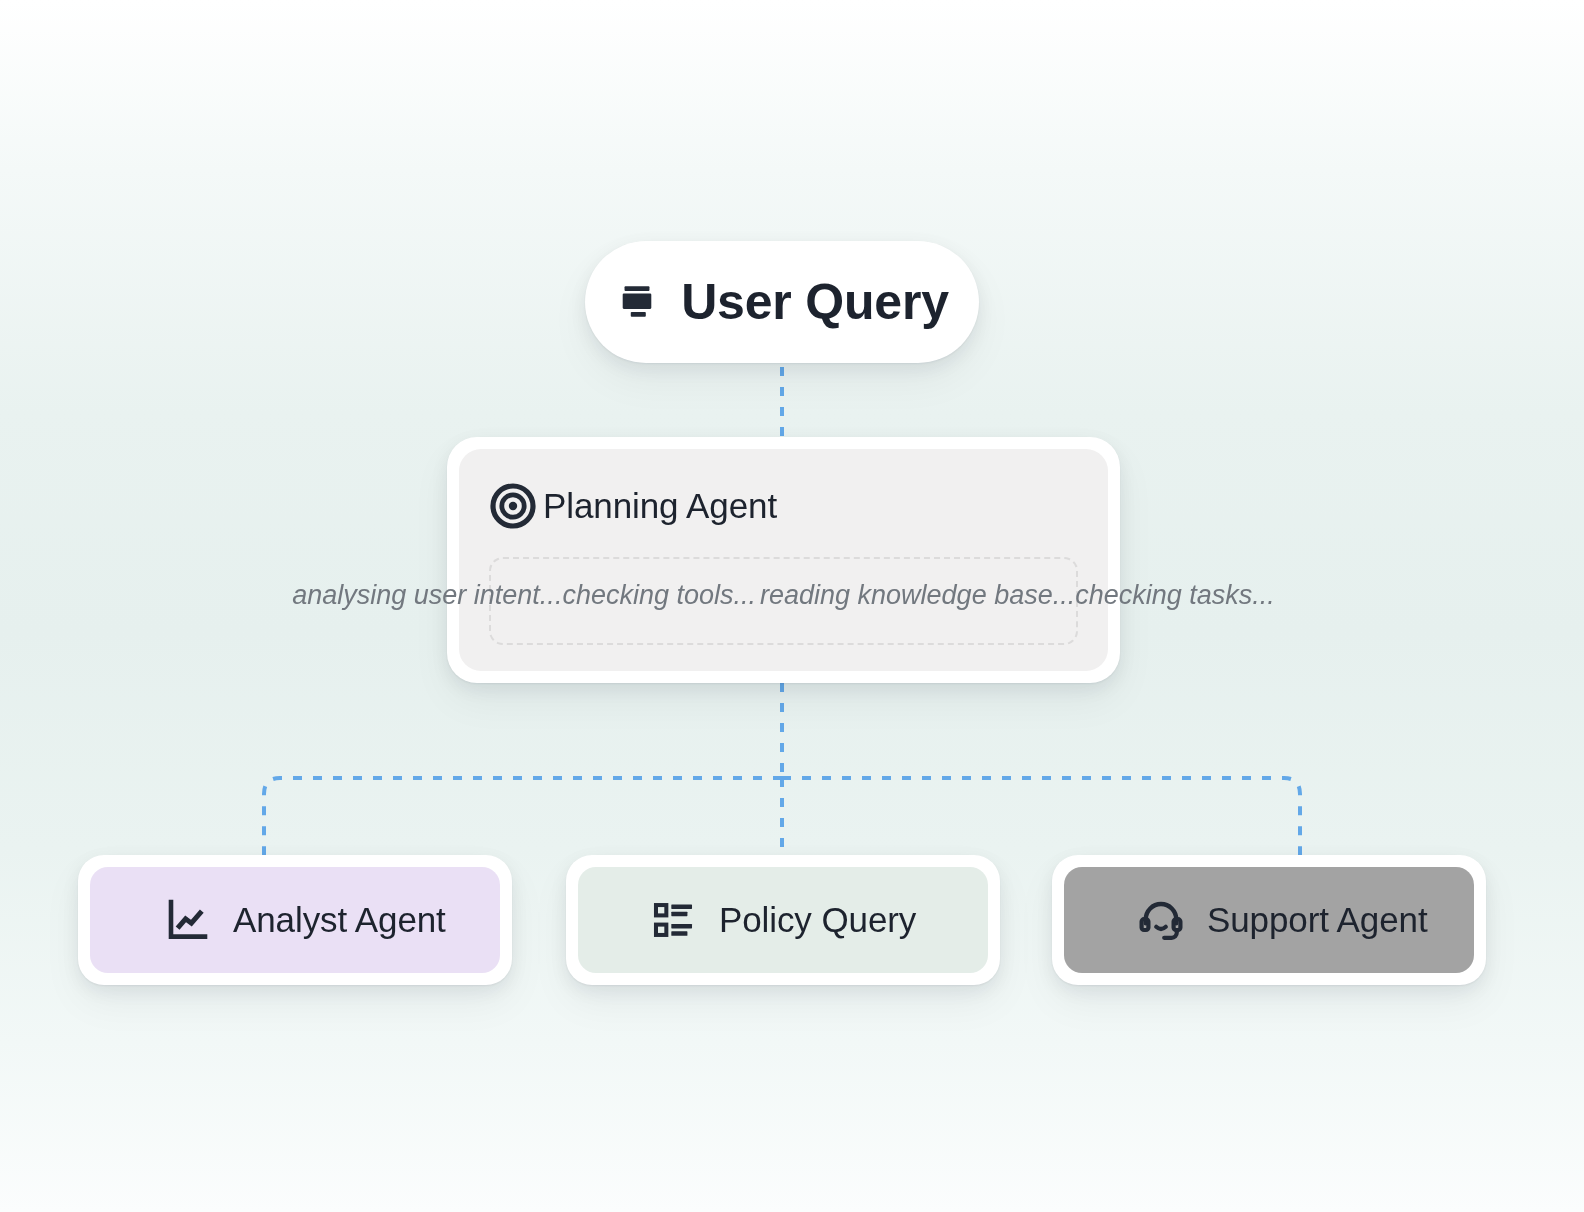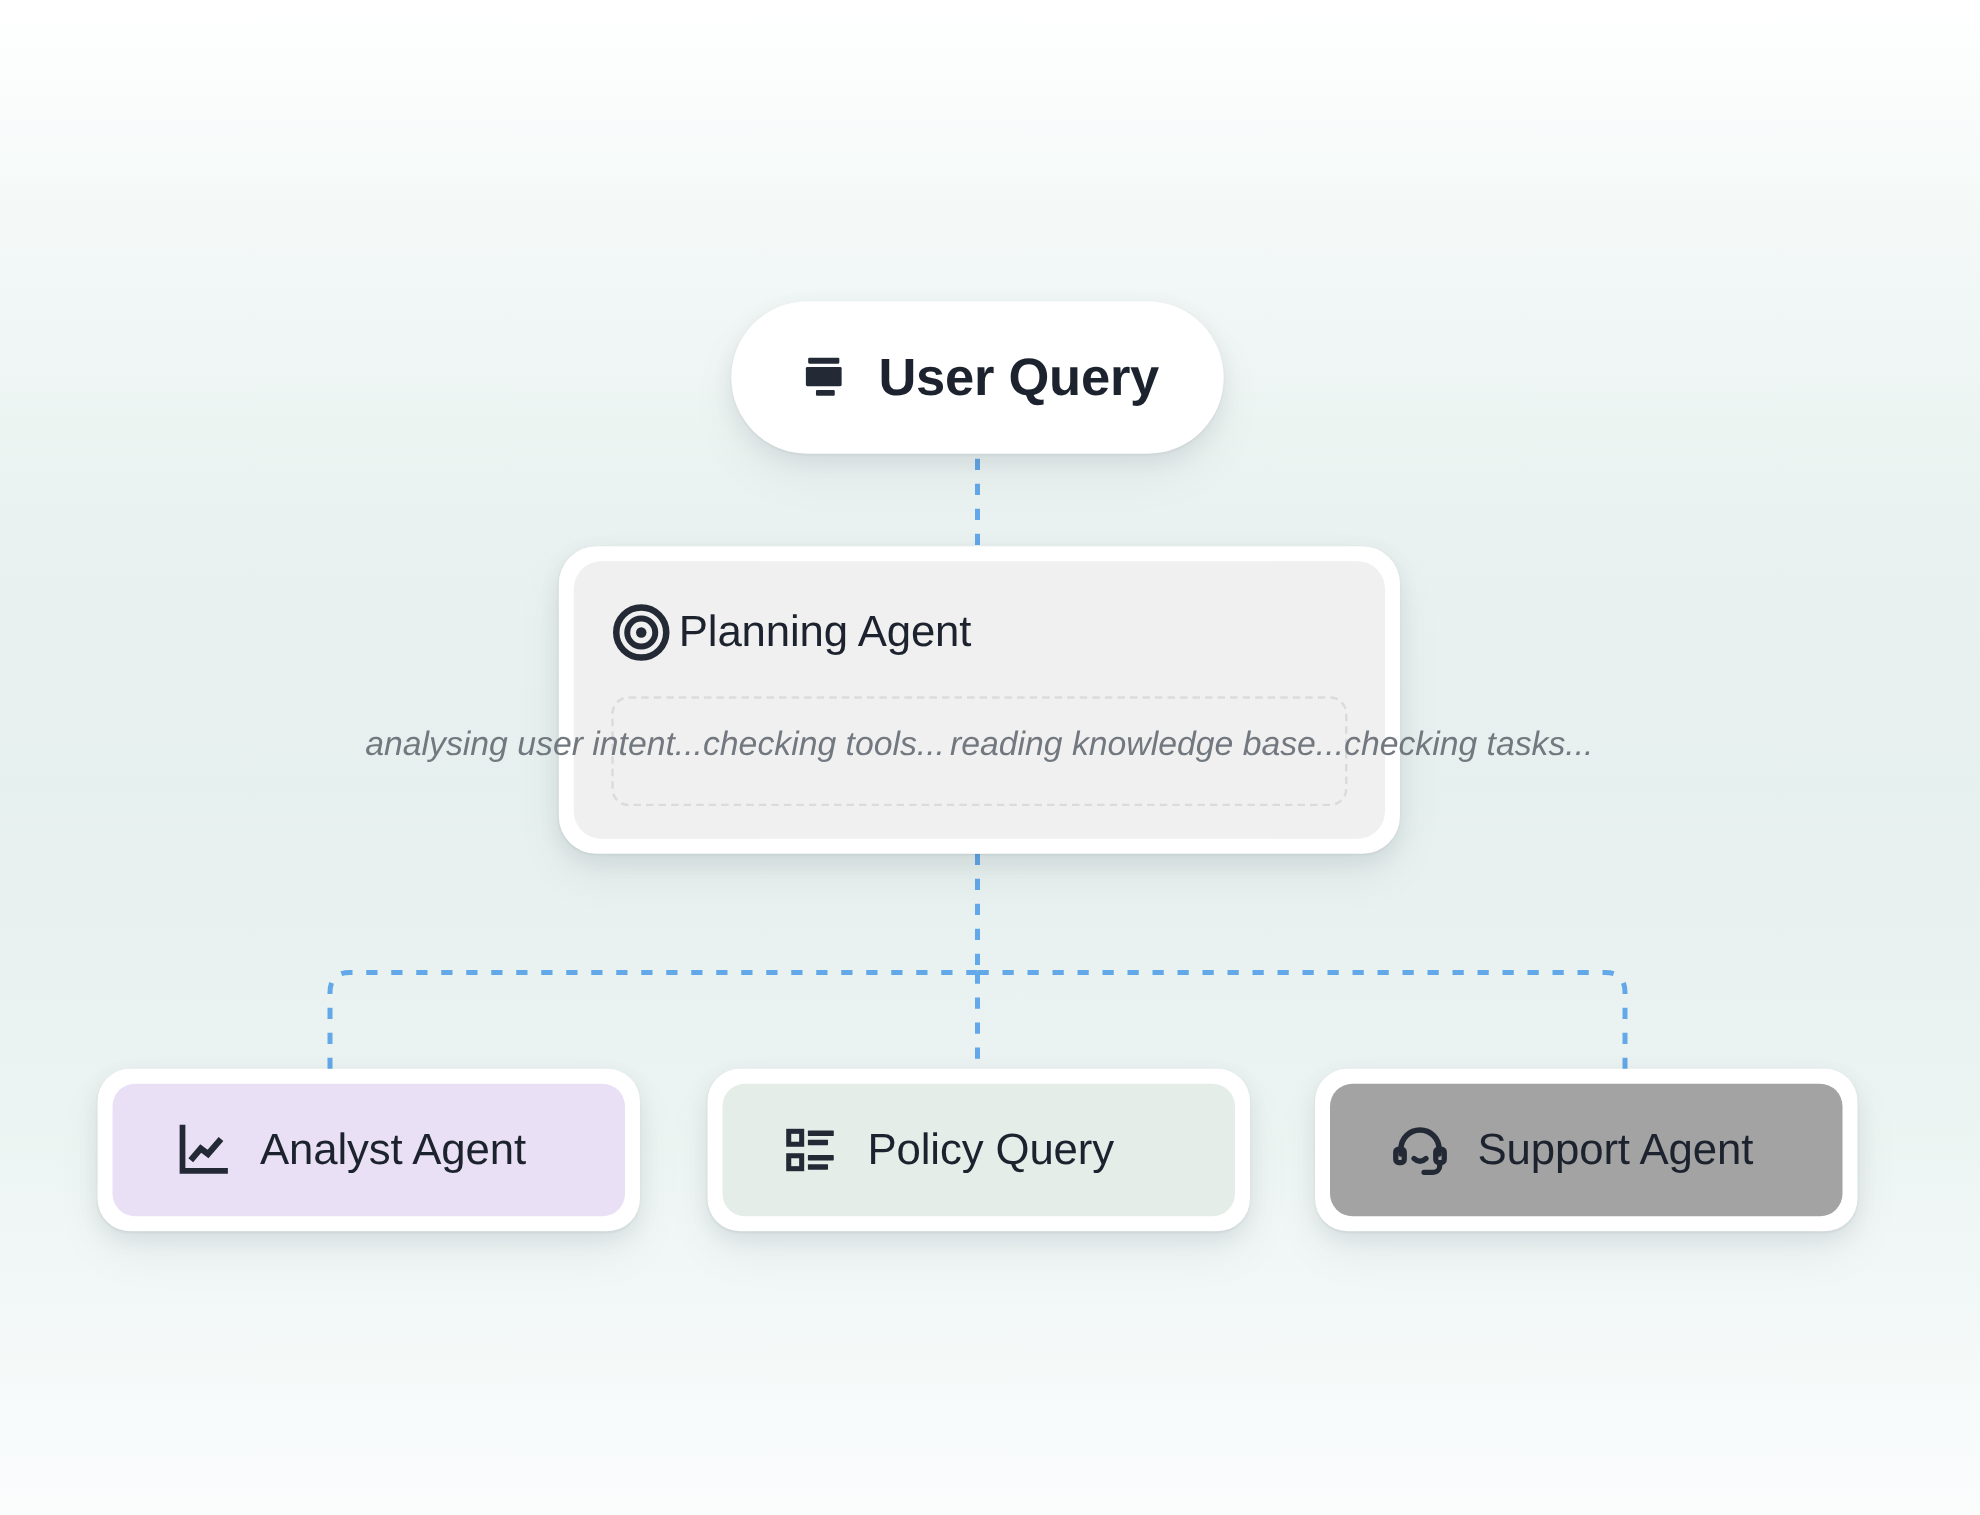--- a/index.html
+++ b/index.html
@@ -58,21 +58,21 @@
     top: 241px;
     width: 394px;
     height: 122px;
     border-radius: 61px;
     display: flex;
     align-items: center;
     justify-content: center;
     gap: 22px;
   }
   #user-query .label {
-    font-size: 42px;
+    font-size: 50px;
     font-weight: 700;
     color: #1d232e;
     letter-spacing: -0.2px;
   }
 
   
   #planning-agent {
     left: 447px;
     top: 437px;
     width: 673px;
@@ -127,21 +127,21 @@
     border-radius: 26px;
     padding: 12px;
   }
   .agent-inner {
     width: 100%;
     height: 100%;
     border-radius: 18px;
     display: flex;
     align-items: center;
     gap: 22px;
-    padding-left: 48px;
+    padding-left: 73px;
   }
   .agent-inner .label {
     font-size: 35px;
     font-weight: 400;
     color: #1d232e;
     letter-spacing: -0.1px;
   }
 
   #analyst-agent { left: 78px;   width: 434px; }
   #policy-agent  { left: 566px;  width: 434px; }

